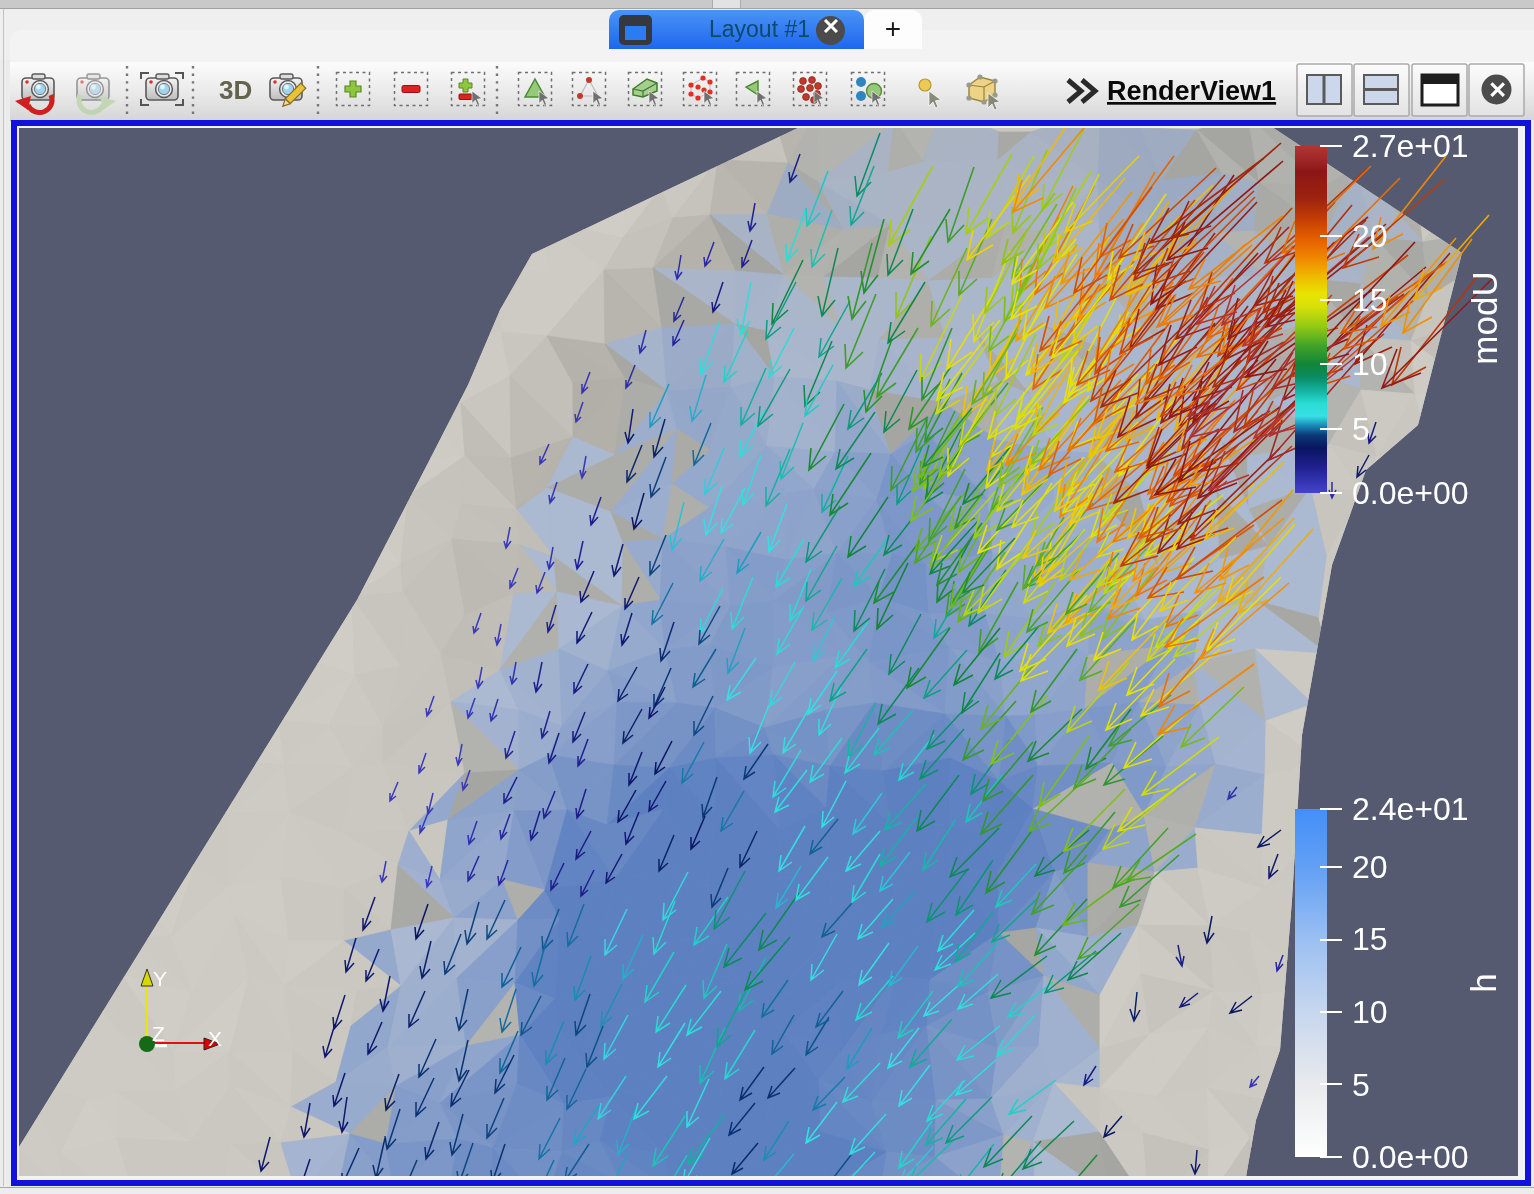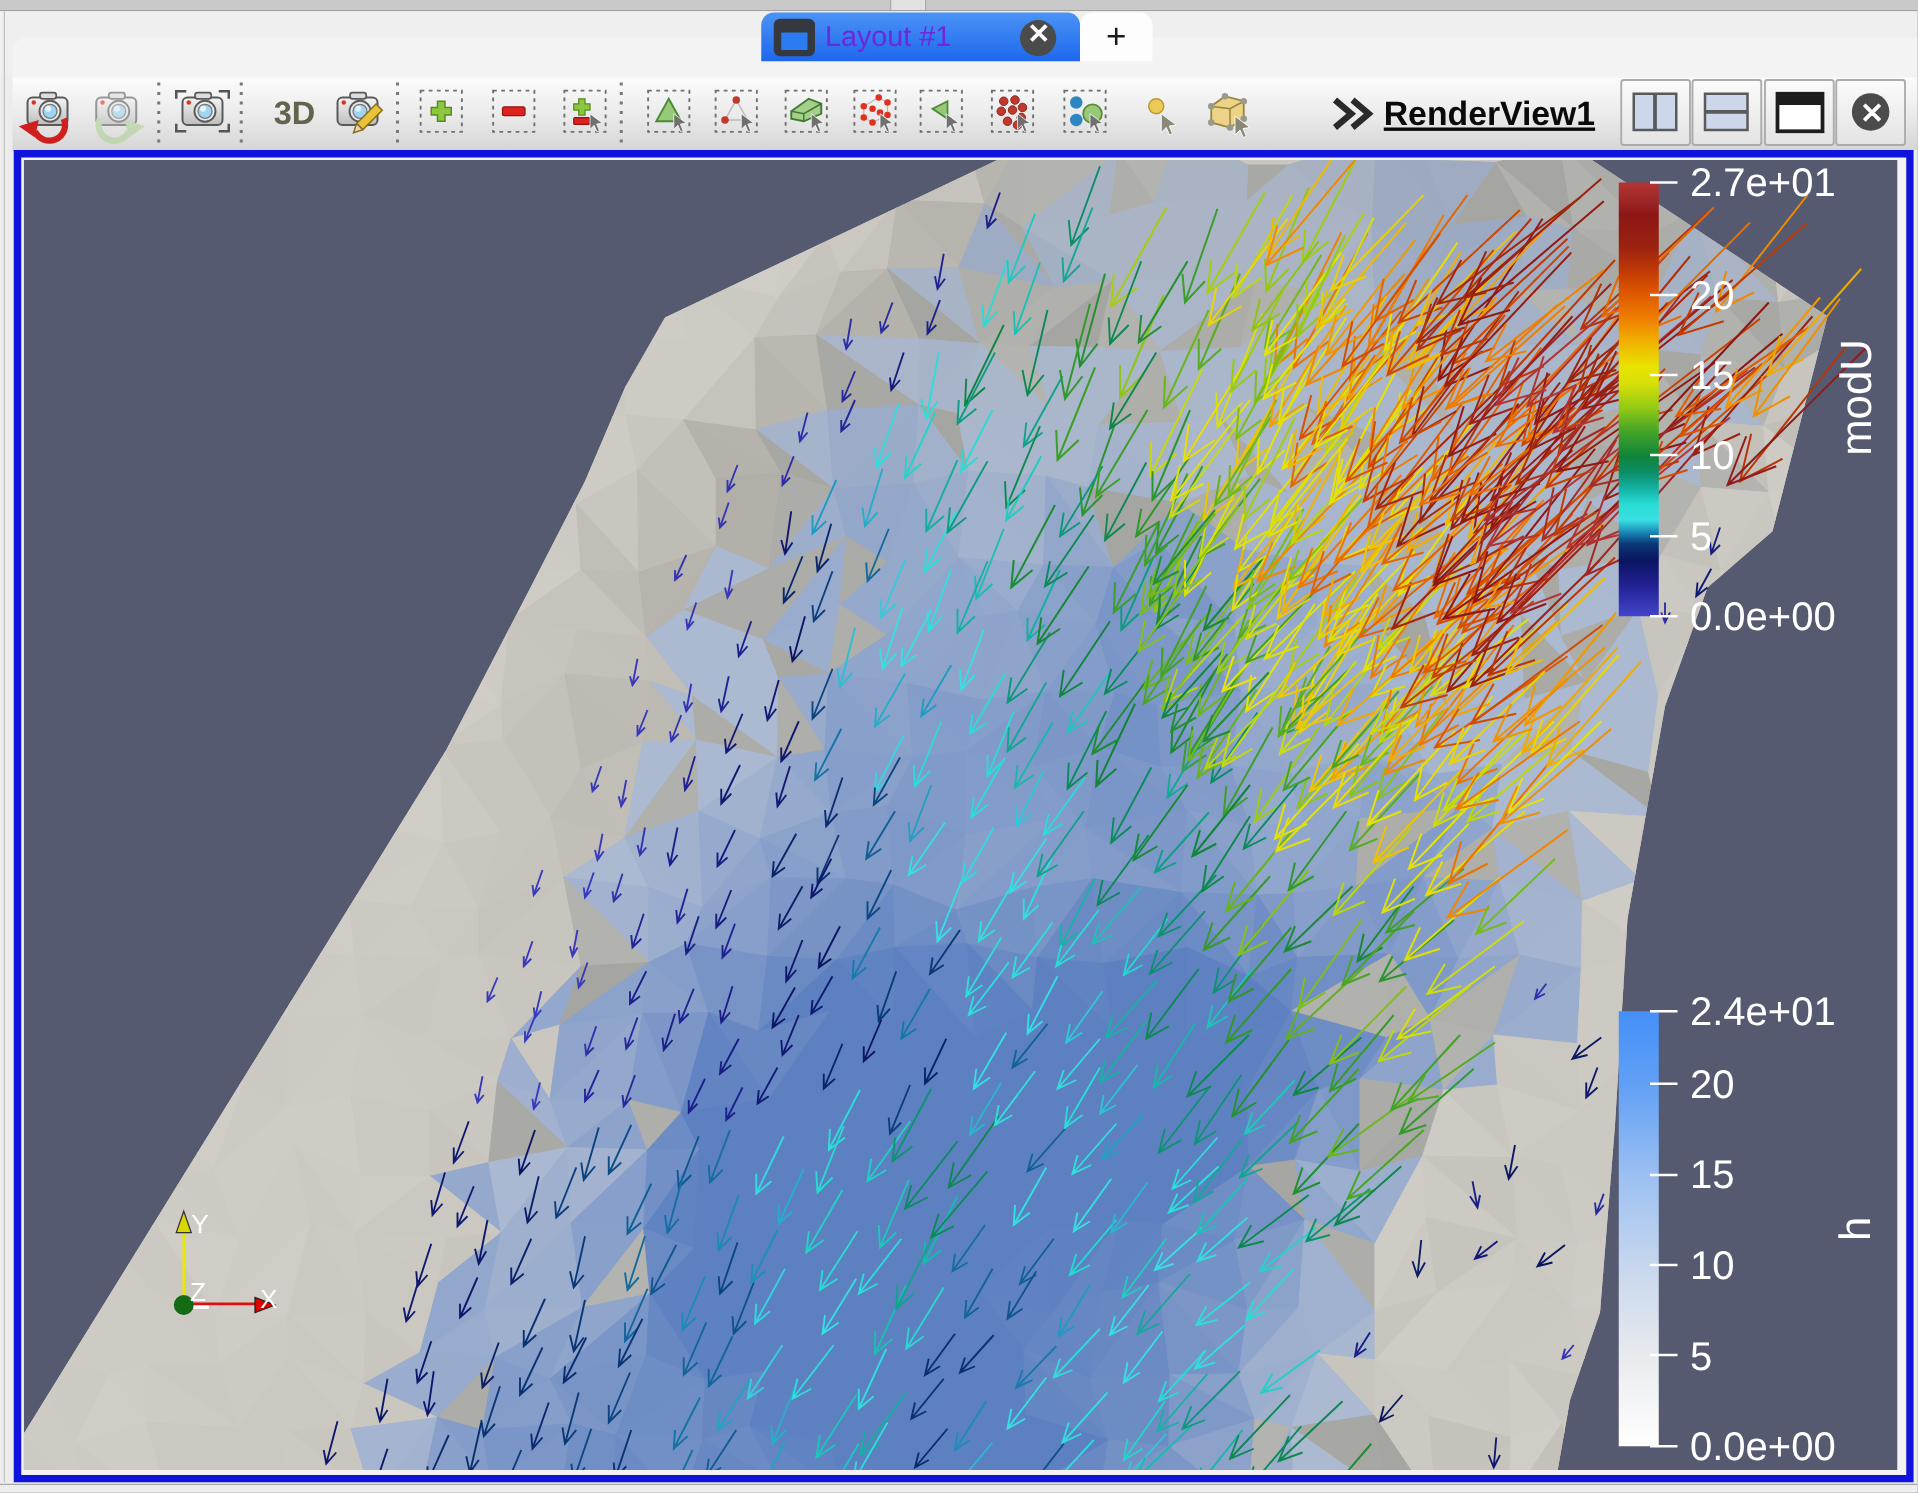--- a/index.html
+++ b/index.html
@@ -9,21 +9,21 @@
 
 <div style="position:absolute;left:0;top:0;width:1534px;height:8px;background:#c9c9c9;border-bottom:1px solid #a2a2a2"></div>
 <div style="position:absolute;left:712px;top:0;width:27px;height:8px;background:#e2e2e2;border-left:1px solid #aaa;border-right:1px solid #aaa"></div>
 <div style="position:absolute;left:0;top:9px;width:1534px;height:51px;background:#efefef"></div>
 <div style="position:absolute;left:3px;top:9px;width:1px;height:1177px;background:#c2c2c2"></div>
 <div style="position:absolute;left:10px;top:30px;width:1524px;height:32px;background:#f3f3f3;border-radius:12px 0 0 0"></div>
 <div style="position:absolute;left:10px;top:62px;width:1524px;height:58px;background:linear-gradient(180deg,#fcfcfc 0%,#e9e9e9 55%,#d6d6d6 100%);border-bottom:1px solid #bdbdbd"></div>
 <div style="position:absolute;left:609px;top:10px;width:255px;height:39px;border-radius:10px 10px 0 0;background:linear-gradient(180deg,#4a93f5,#1e67ee)"></div>
 <div style="position:absolute;left:619px;top:15px;width:33px;height:30px;border-radius:5px;background:#35393f"></div>
 <div style="position:absolute;left:625px;top:26px;width:21px;height:14px;background:#2b7cf2"></div>
-<div style="position:absolute;left:660px;top:16px;width:150px;text-align:left;font:23px 'Liberation Sans',sans-serif;color:#6d28d9">Layout #1</div>
+<div style="position:absolute;left:660px;top:16px;width:150px;text-align:right;font:23px 'Liberation Sans',sans-serif;color:#0c4a6e">Layout #1</div>
 <div style="position:absolute;left:816px;top:16px;width:29px;height:29px;border-radius:15px;background:#4b4b4b"></div>
 <div style="position:absolute;left:820px;top:14px;width:22px;text-align:center;font:bold 22px 'Liberation Sans',sans-serif;color:#fff">✕</div>
 <div style="position:absolute;left:864px;top:10px;width:58px;height:39px;border-radius:10px 10px 0 0;background:#fdfdfd"></div>
 <div style="position:absolute;left:878px;top:13px;width:30px;text-align:center;font:28px 'Liberation Sans',sans-serif;color:#1a1a1a">+</div>
 
 <svg width="1534" height="58" style="position:absolute;left:0;top:62px">
 <defs>
 <linearGradient id="cg" x1="0" y1="0" x2="0" y2="1">
           <stop offset="0" stop-color="#f4f4f4"></stop>
           <stop offset="1" stop-color="#bdbdbd"></stop>

